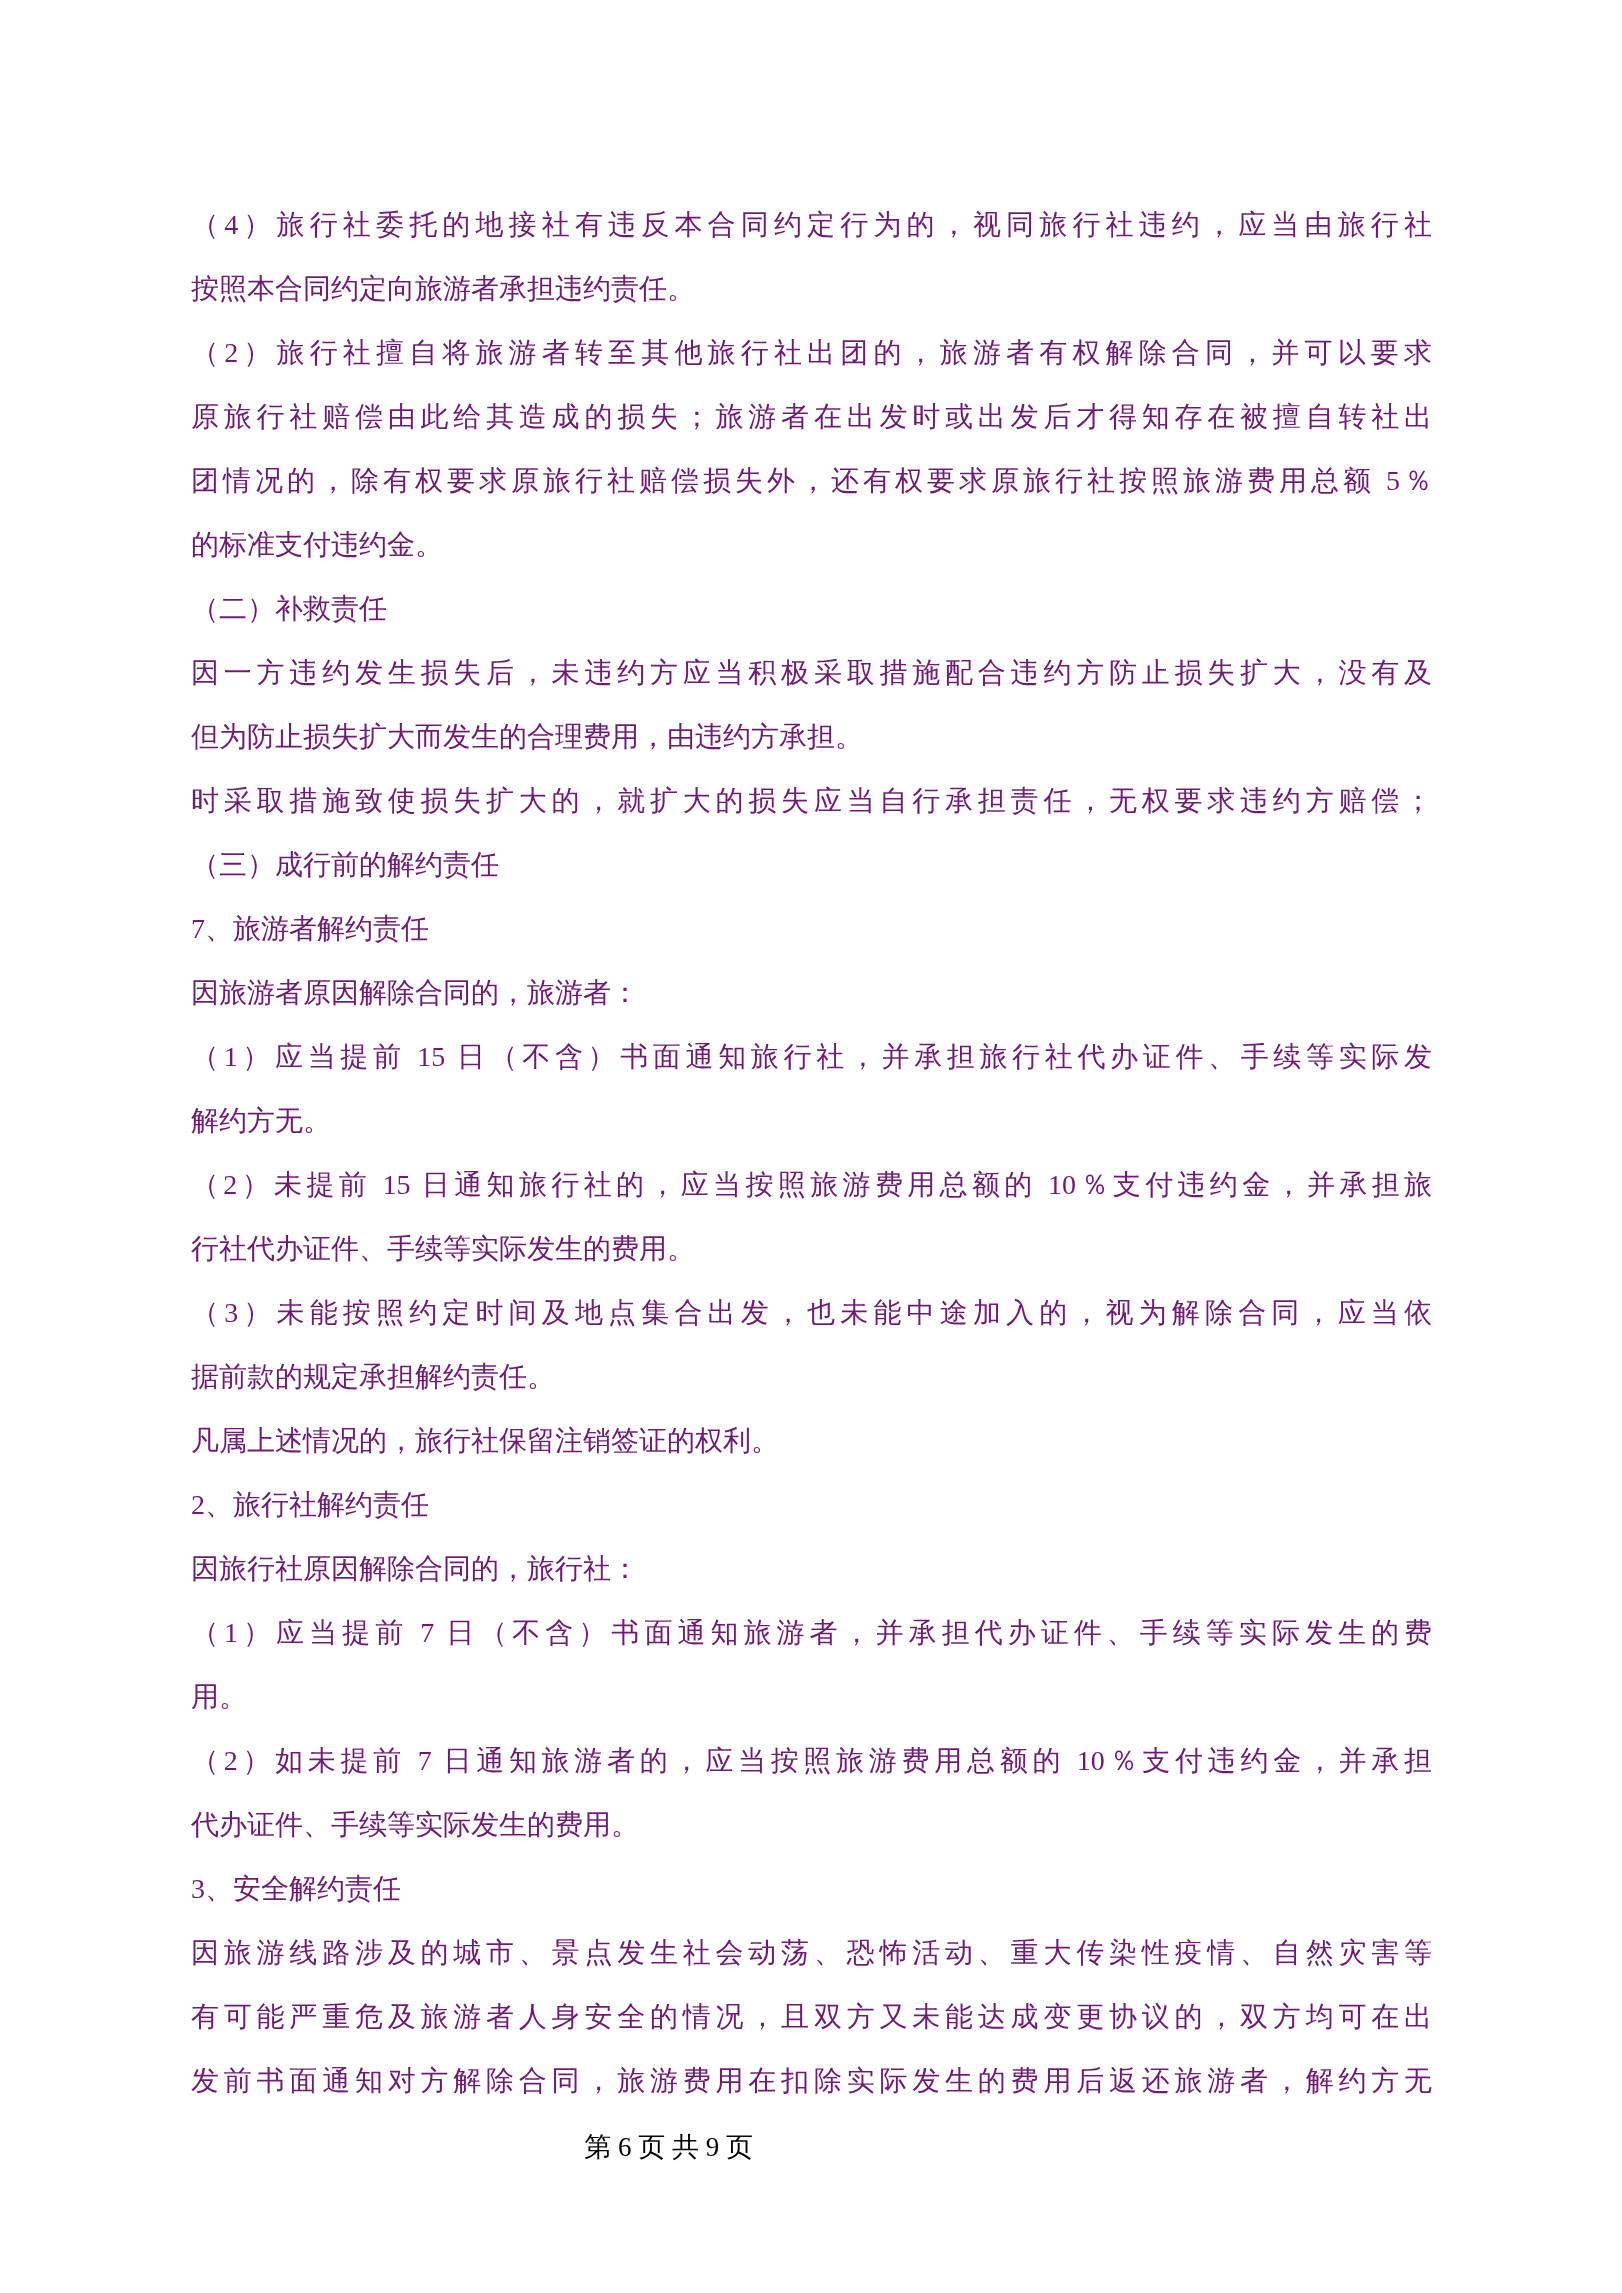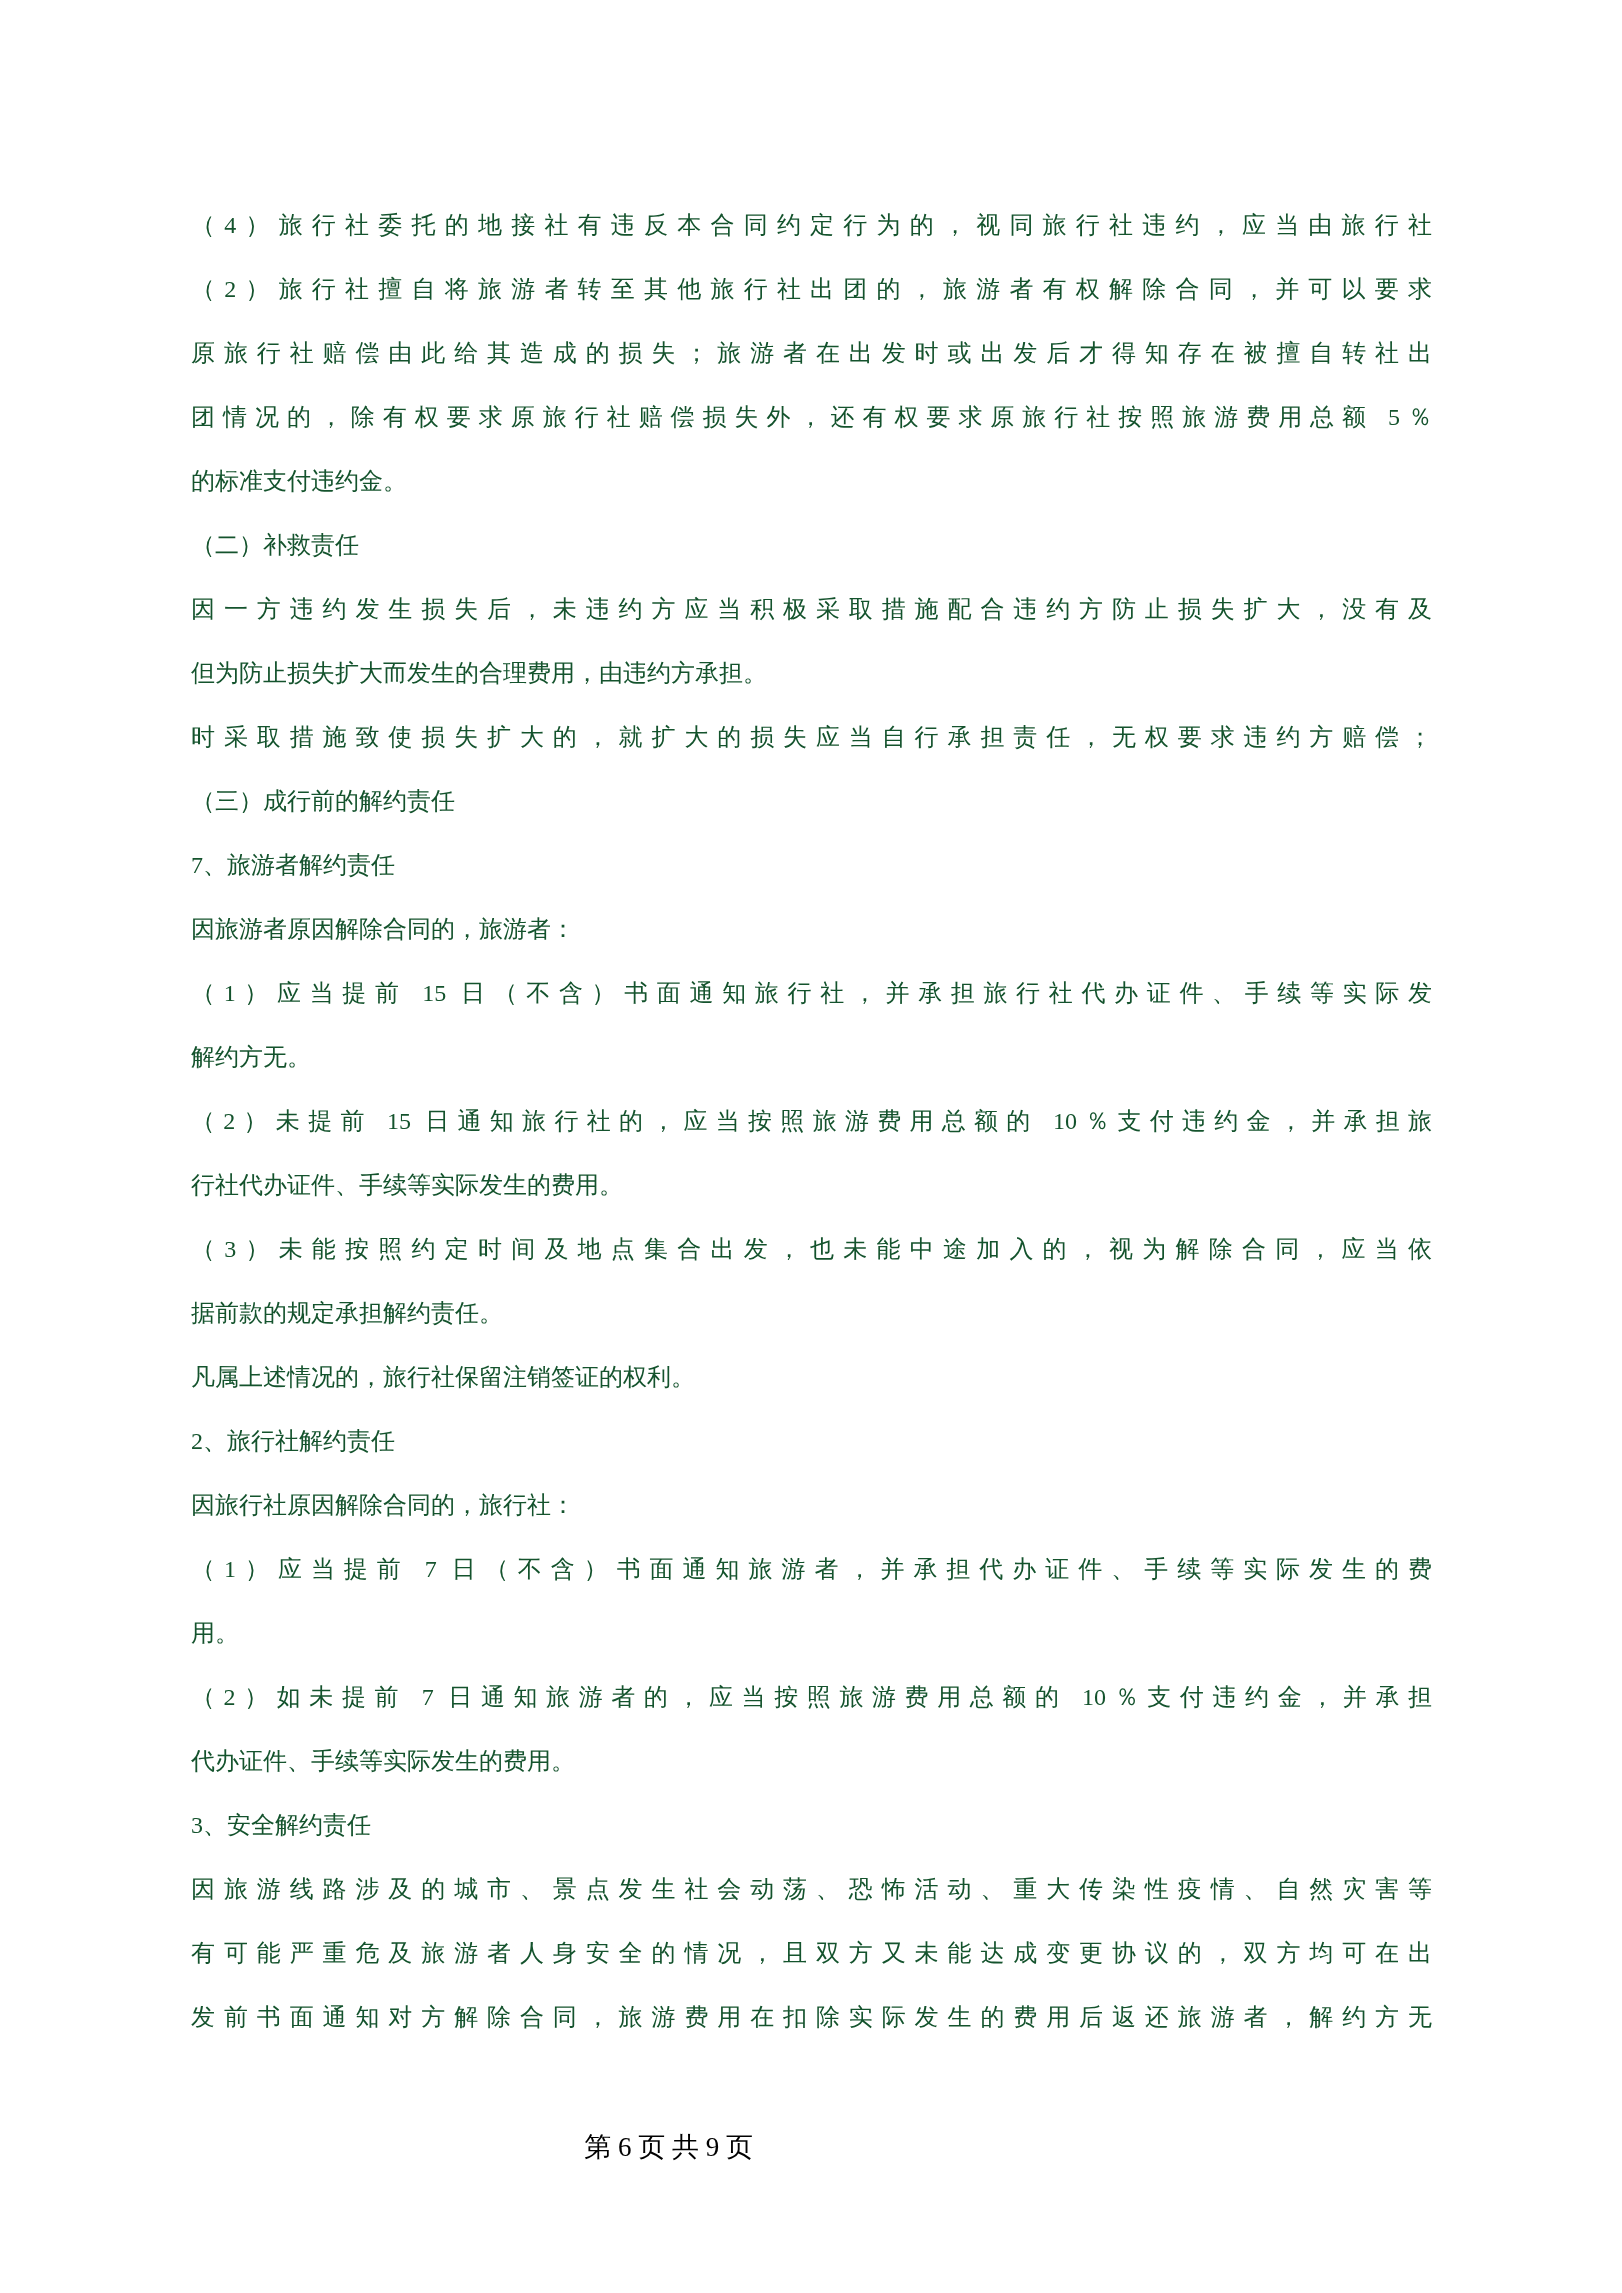--- a/index.html
+++ b/index.html
@@ -24,24 +24,24 @@
     background: #ffffff;
   }
   .doc {
     position: absolute;
     left: 191px;
     top: 193px;
     width: 1241px;
   }
   .line {
     line-height: 64px;
-    font-size: 24px;
+    font-size: 28px;
     text-align: left;
     letter-spacing: 0;
-    color: #14532d;
+    color: #701a75;
   }
   .line.fill {
     text-align: justify;
     text-align-last: justify;
     text-justify: inter-character;
   }
   .footer {
     position: absolute;
     left: 0;
     top: 2129px;
@@ -51,20 +51,21 @@
     line-height: 36px;
     color: #000000;
   }
 </style>
 </head>
 <body>
 
 <div class="page">
   <div class="doc" id="doc-lines">
       <div class="line fill">（4）旅行社委托的地接社有违反本合同约定行为的，视同旅行社违约，应当由旅行社</div>
+      <div class="line">按照本合同约定向旅游者承担违约责任。</div>
       <div class="line fill">（2）旅行社擅自将旅游者转至其他旅行社出团的，旅游者有权解除合同，并可以要求</div>
       <div class="line fill">原旅行社赔偿由此给其造成的损失；旅游者在出发时或出发后才得知存在被擅自转社出</div>
       <div class="line fill">团情况的，除有权要求原旅行社赔偿损失外，还有权要求原旅行社按照旅游费用总额 5％</div>
       <div class="line">的标准支付违约金。</div>
       <div class="line">（二）补救责任</div>
       <div class="line fill">因一方违约发生损失后，未违约方应当积极采取措施配合违约方防止损失扩大，没有及</div>
       <div class="line">但为防止损失扩大而发生的合理费用，由违约方承担。</div>
       <div class="line fill">时采取措施致使损失扩大的，就扩大的损失应当自行承担责任，无权要求违约方赔偿；</div>
       <div class="line">（三）成行前的解约责任</div>
       <div class="line">7、旅游者解约责任</div>

